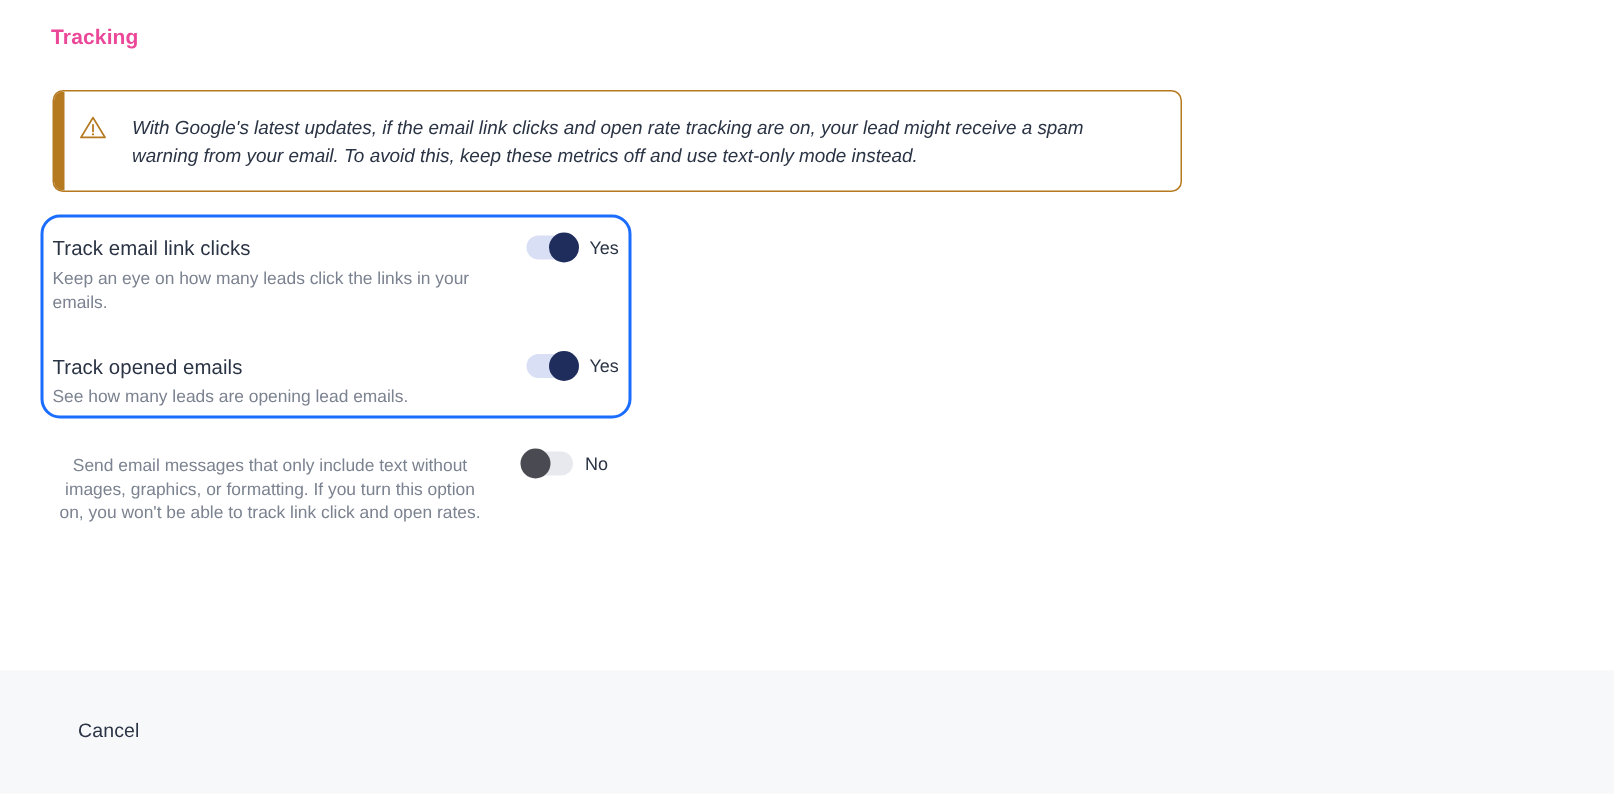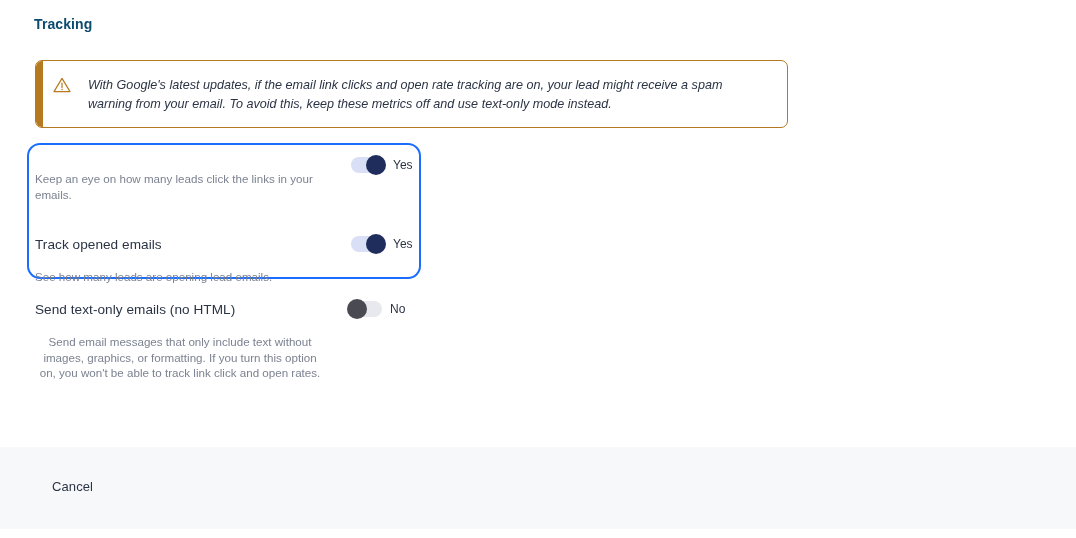--- a/index.html
+++ b/index.html
@@ -24,21 +24,21 @@
     background: #ffffff;
   }
 
   .page-title {
     position: absolute;
     left: 34px;
     top: 15px;
     font-size: 14px;
     font-weight: bold;
     letter-spacing: 0.1px;
-    color: #0c4a6e;
+    color: #ec4899;
     line-height: 18px;
   }
 
   
   .alert {
     position: absolute;
     left: 35px;
     top: 60px;
     width: 753px;
     height: 68px;
@@ -97,21 +97,21 @@
   .setting.row-2 { top: 235px; }
   .setting.row-3 { top: 300px; width: 372px; }
 
   .setting-label {
     font-size: 13.6px;
     color: #2b3445;
     line-height: 19px;
     letter-spacing: 0.05px;
   }
   .setting-desc {
-    margin-top: 15px;
+    margin-top: 3px;
     font-size: 11.6px;
     line-height: 15.5px;
     color: #7b8290;
     width: 286px;
   }
   .setting.row-3 .setting-desc { width: 290px; text-align: center; }
 
   
   .control {
     position: absolute;
@@ -189,20 +189,21 @@
       <path d="M10 3.4 L18 16.6 L2 16.6 Z" fill="none" stroke="#b5791f" stroke-width="1.2" stroke-linejoin="round"></path>
       <line x1="10" y1="8.2" x2="10" y2="12.6" stroke="#b5791f" stroke-width="1.2" stroke-linecap="round"></line>
       <circle cx="10" cy="14.5" r="0.75" fill="#b5791f"></circle>
     </svg>
   </span>
   <div class="alert-text">With Google's latest updates, if the email link clicks and open rate tracking are on, your lead might receive a spam warning from your email. To avoid this, keep these metrics off and use text-only mode instead.</div>
 
   <div class="highlight-box"></div>
 
   <div class="setting row-1">
+    <div class="setting-label">Track email link clicks</div>
     <div class="setting-desc">Keep an eye on how many leads click the links in your emails.</div>
     <div class="control">
       <div class="switch on">
         <div class="knob"></div>
       </div>
       <div class="switch-value">Yes</div>
     </div>
   </div>
 
   <div class="setting row-2">
@@ -210,21 +211,20 @@
     <div class="setting-desc">See how many leads are opening lead emails.</div>
     <div class="control">
       <div class="switch on">
         <div class="knob"></div>
       </div>
       <div class="switch-value">Yes</div>
     </div>
   </div>
 
   <div class="setting row-3">
-    <div class="setting-label">Send text-only emails (no HTML)</div>
     <div class="setting-desc">Send email messages that only include text without images, graphics, or formatting. If you turn this option on, you won't be able to track link click and open rates.</div>
     <div class="control">
       <div class="switch off">
         <div class="knob"></div>
       </div>
       <div class="switch-value">No</div>
     </div>
   </div>
 
 </div>

